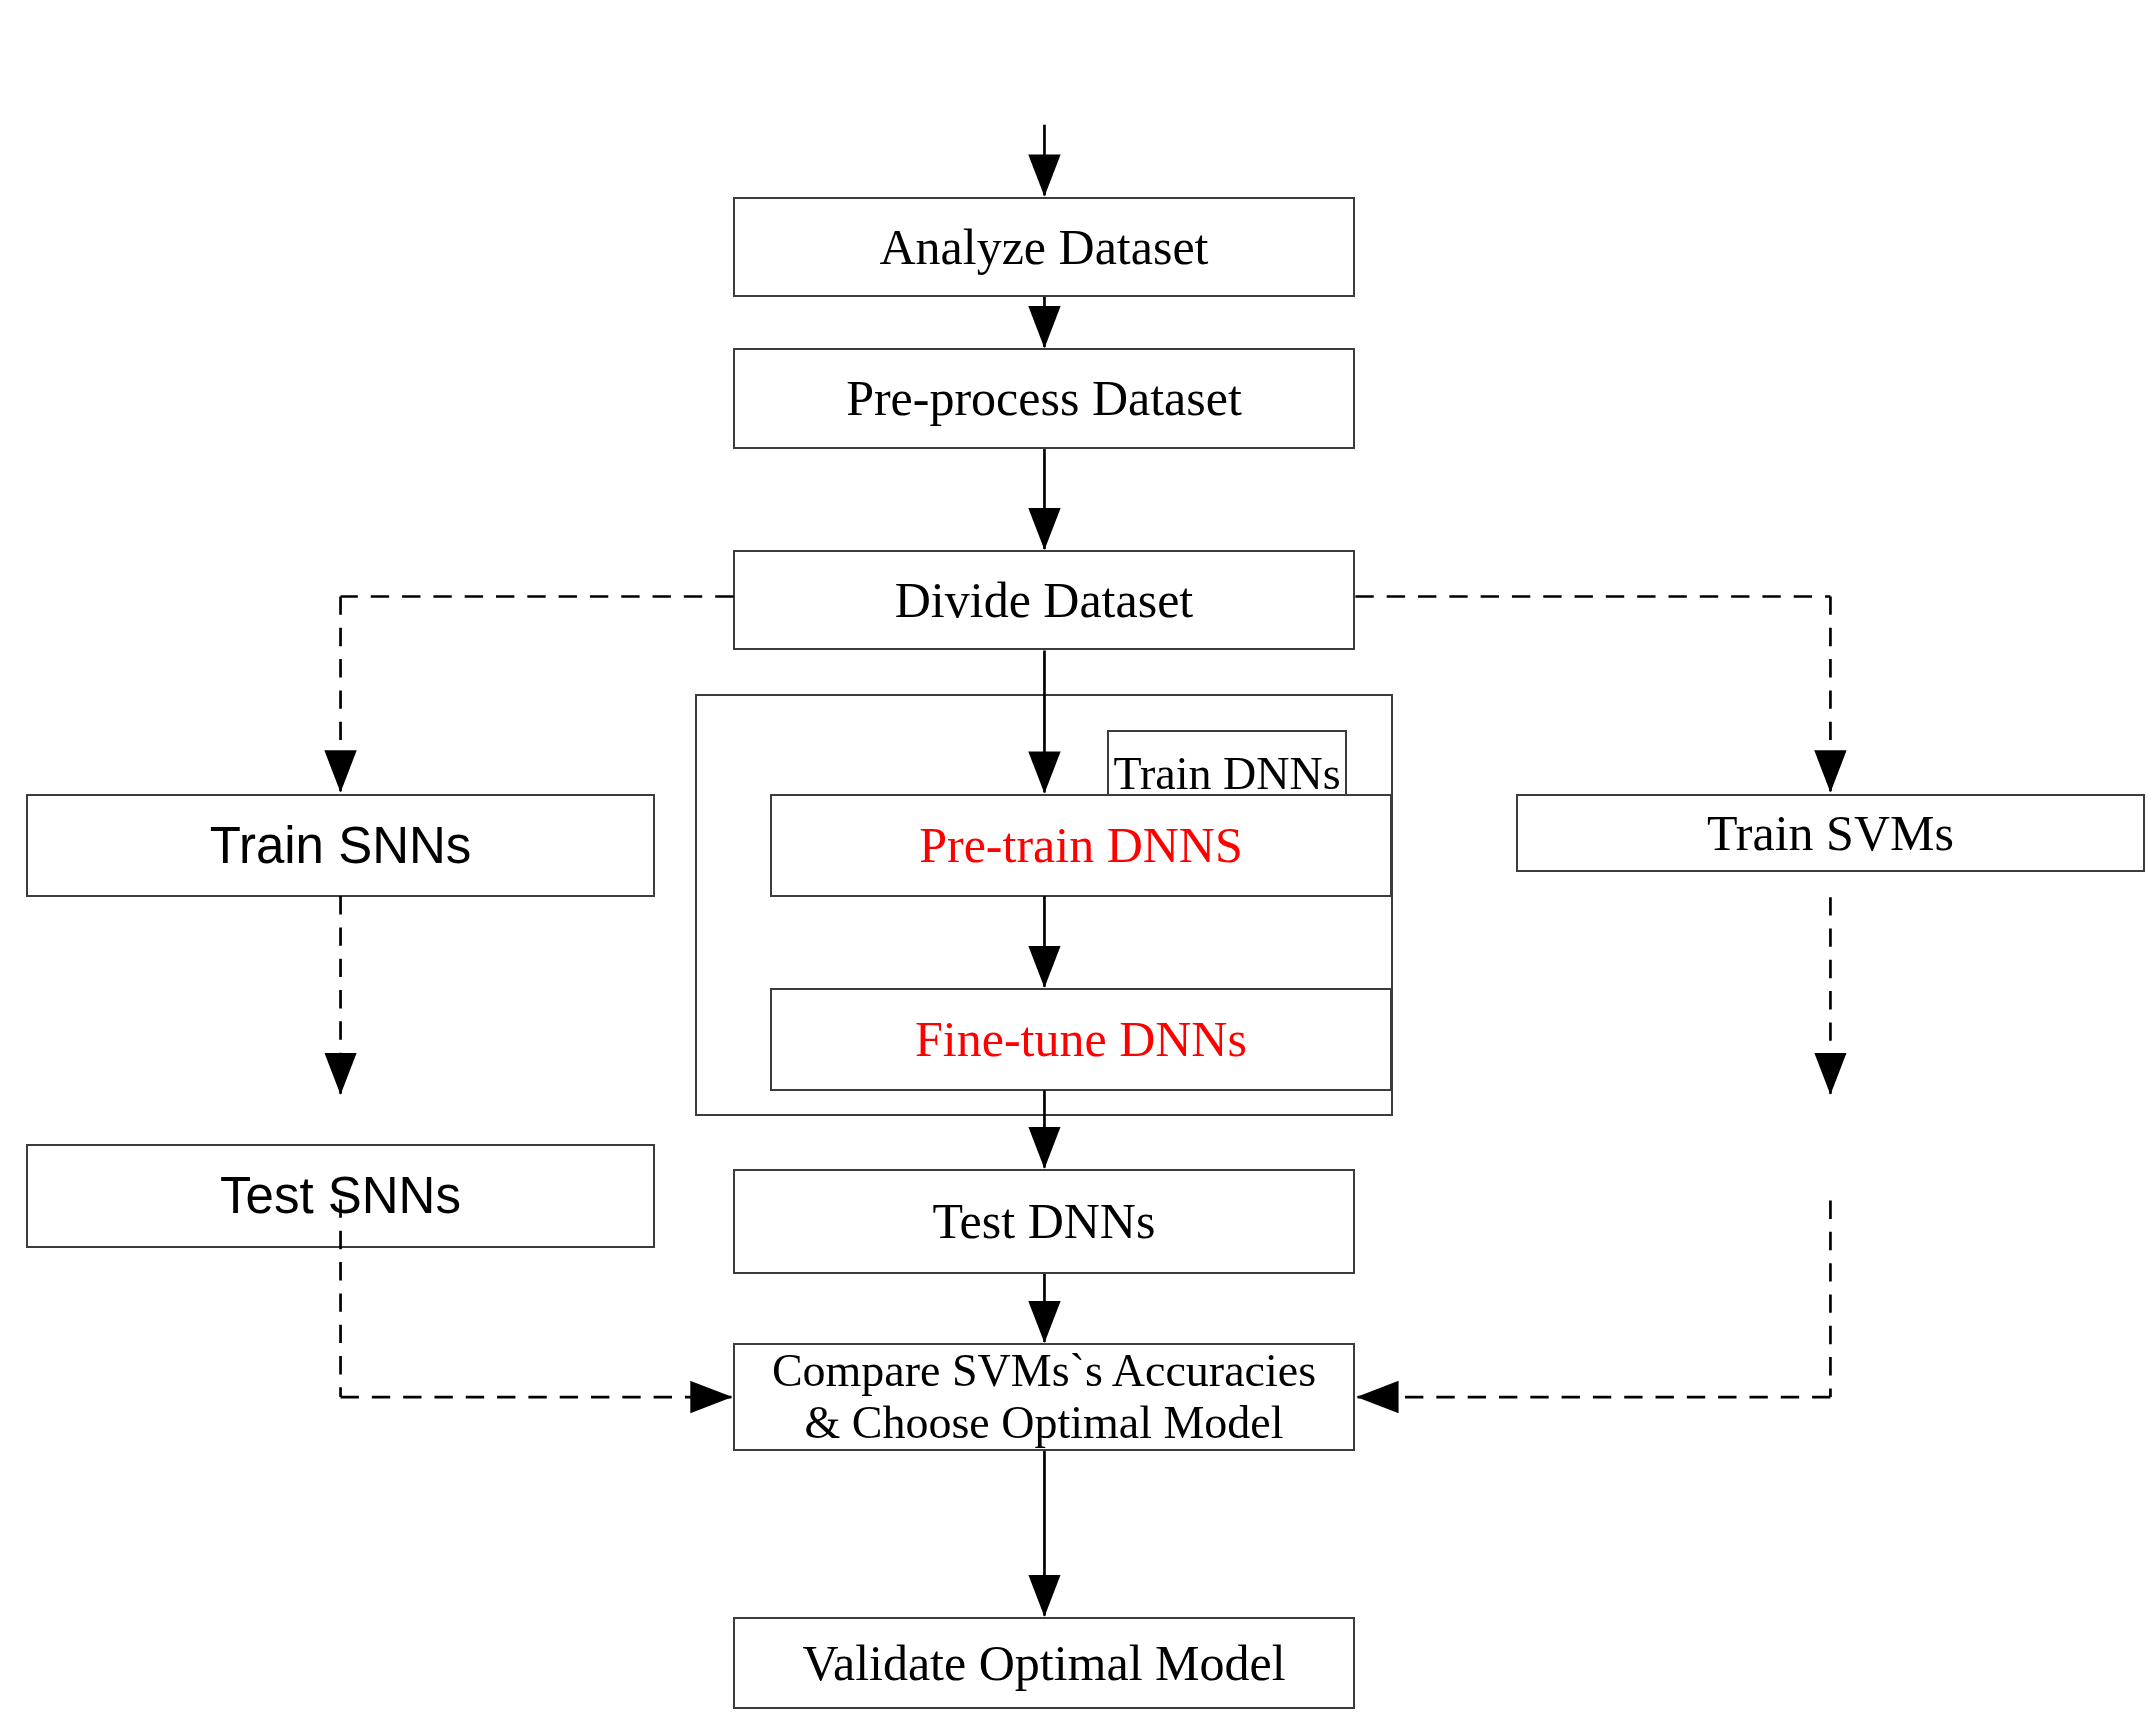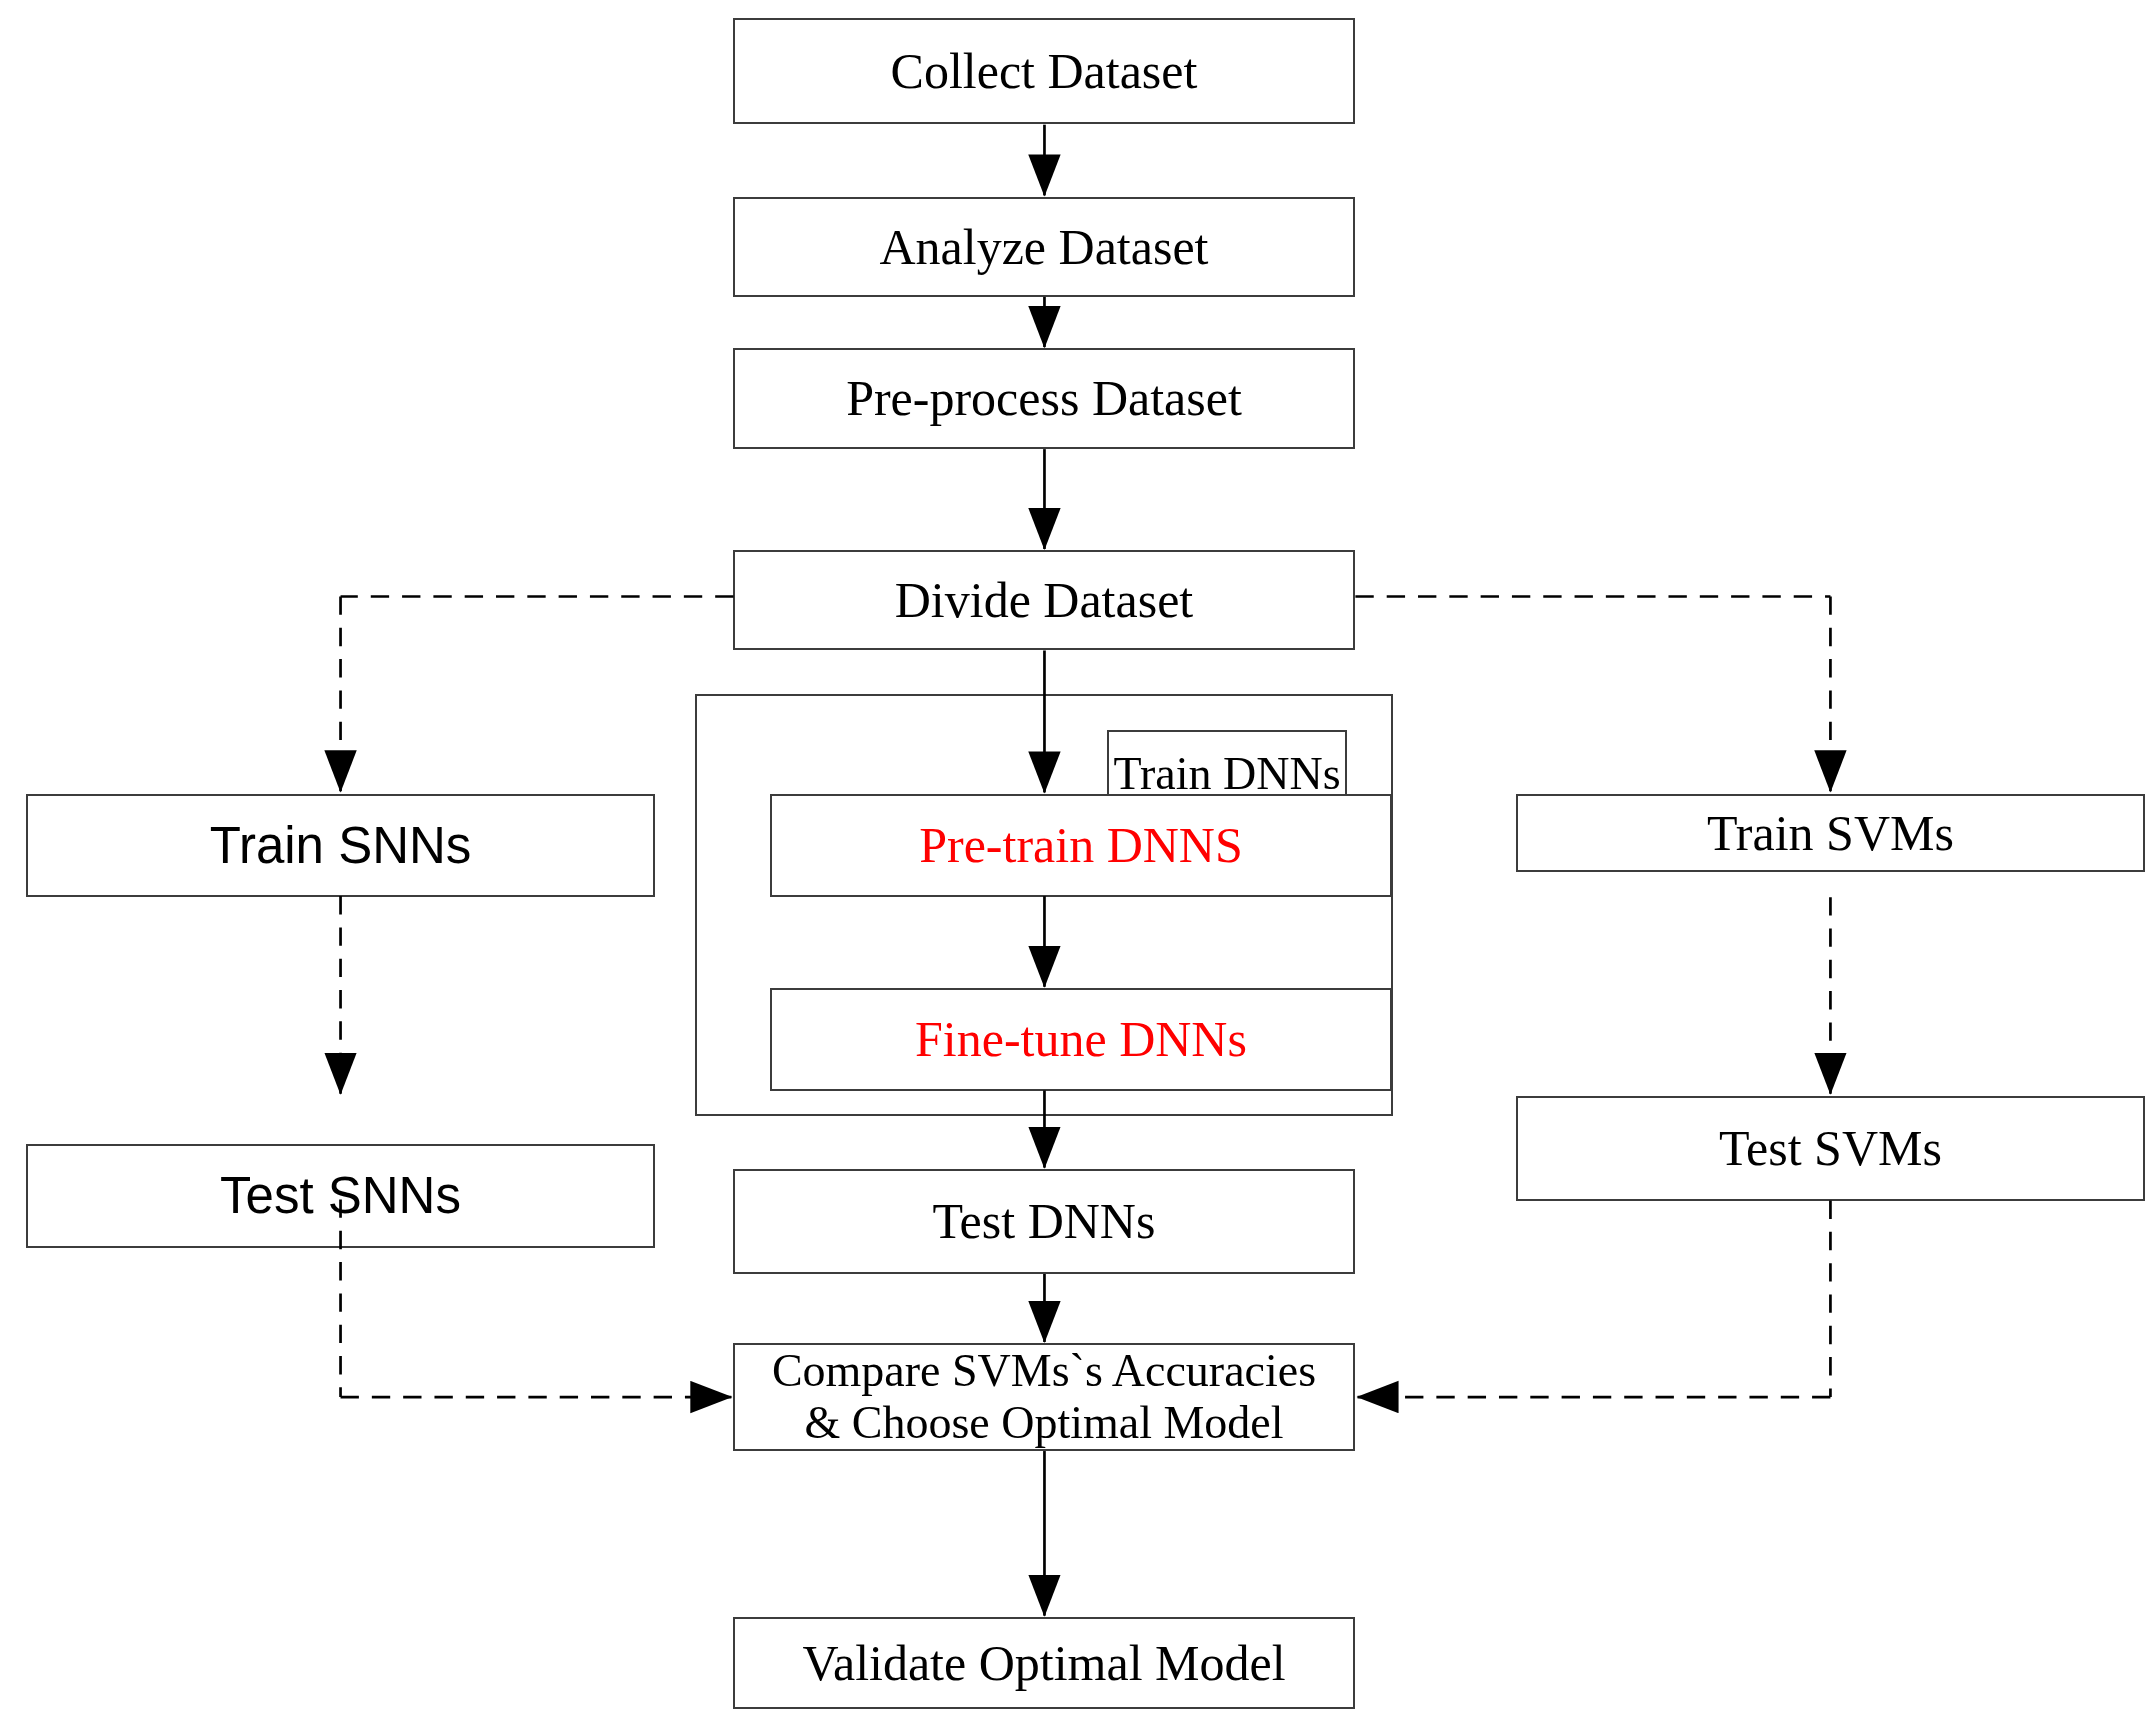--- a/index.html
+++ b/index.html
@@ -25,23 +25,20 @@
   .edge.dashed{stroke-dasharray:34 24;}
   .ah{fill:var(--line);}
 </style>
 </head>
 <body>
 
 <div id="canvas">
 
   <div class="box group" style="left:695px;top:694px;width:698px;height:422px;"></div>
 
-  <div class="box" style="left:733px;top:18.4px;width:622px;height:106px;">
-    <span>Collect Dataset</span>
-  </div>
 
   <div class="box" style="left:733px;top:197px;width:622px;height:100px;">
     <span>Analyze Dataset</span>
   </div>
 
   <div class="box" style="left:733px;top:348px;width:622px;height:101px;">
     <span>Pre-process Dataset</span>
   </div>
 
   <div class="box" style="left:733px;top:550px;width:622px;height:100px;">
@@ -78,23 +75,20 @@
   </div>
 
   <div class="box sans" style="left:26px;top:1096px;width:629px;height:104px;margin-top:48px;">
     <span>Test SNNs</span>
   </div>
 
   <div class="box" style="left:1516px;top:794px;width:629px;height:78px;">
     <span>Train SVMs</span>
   </div>
 
-  <div class="box" style="left:1516px;top:1096px;width:629px;height:105px;">
-    <span>Test SVMs</span>
-  </div>
 
   <svg id="edges" viewBox="0 0 3983 3177" xmlns="http://www.w3.org/2000/svg">
     <defs>
       <marker id="ah" markerUnits="userSpaceOnUse" markerWidth="80" markerHeight="62" refX="76" refY="30" orient="auto">
         <path class="ah" d="M0,0 L78,30 L0,60 Z"></path>
       </marker>
     </defs>
 
     <line class="edge" x1="1934" y1="231" x2="1934" y2="362" marker-end="url(#ah)"></line>
     <line class="edge" x1="1934" y1="550" x2="1934" y2="643" marker-end="url(#ah)"></line>

